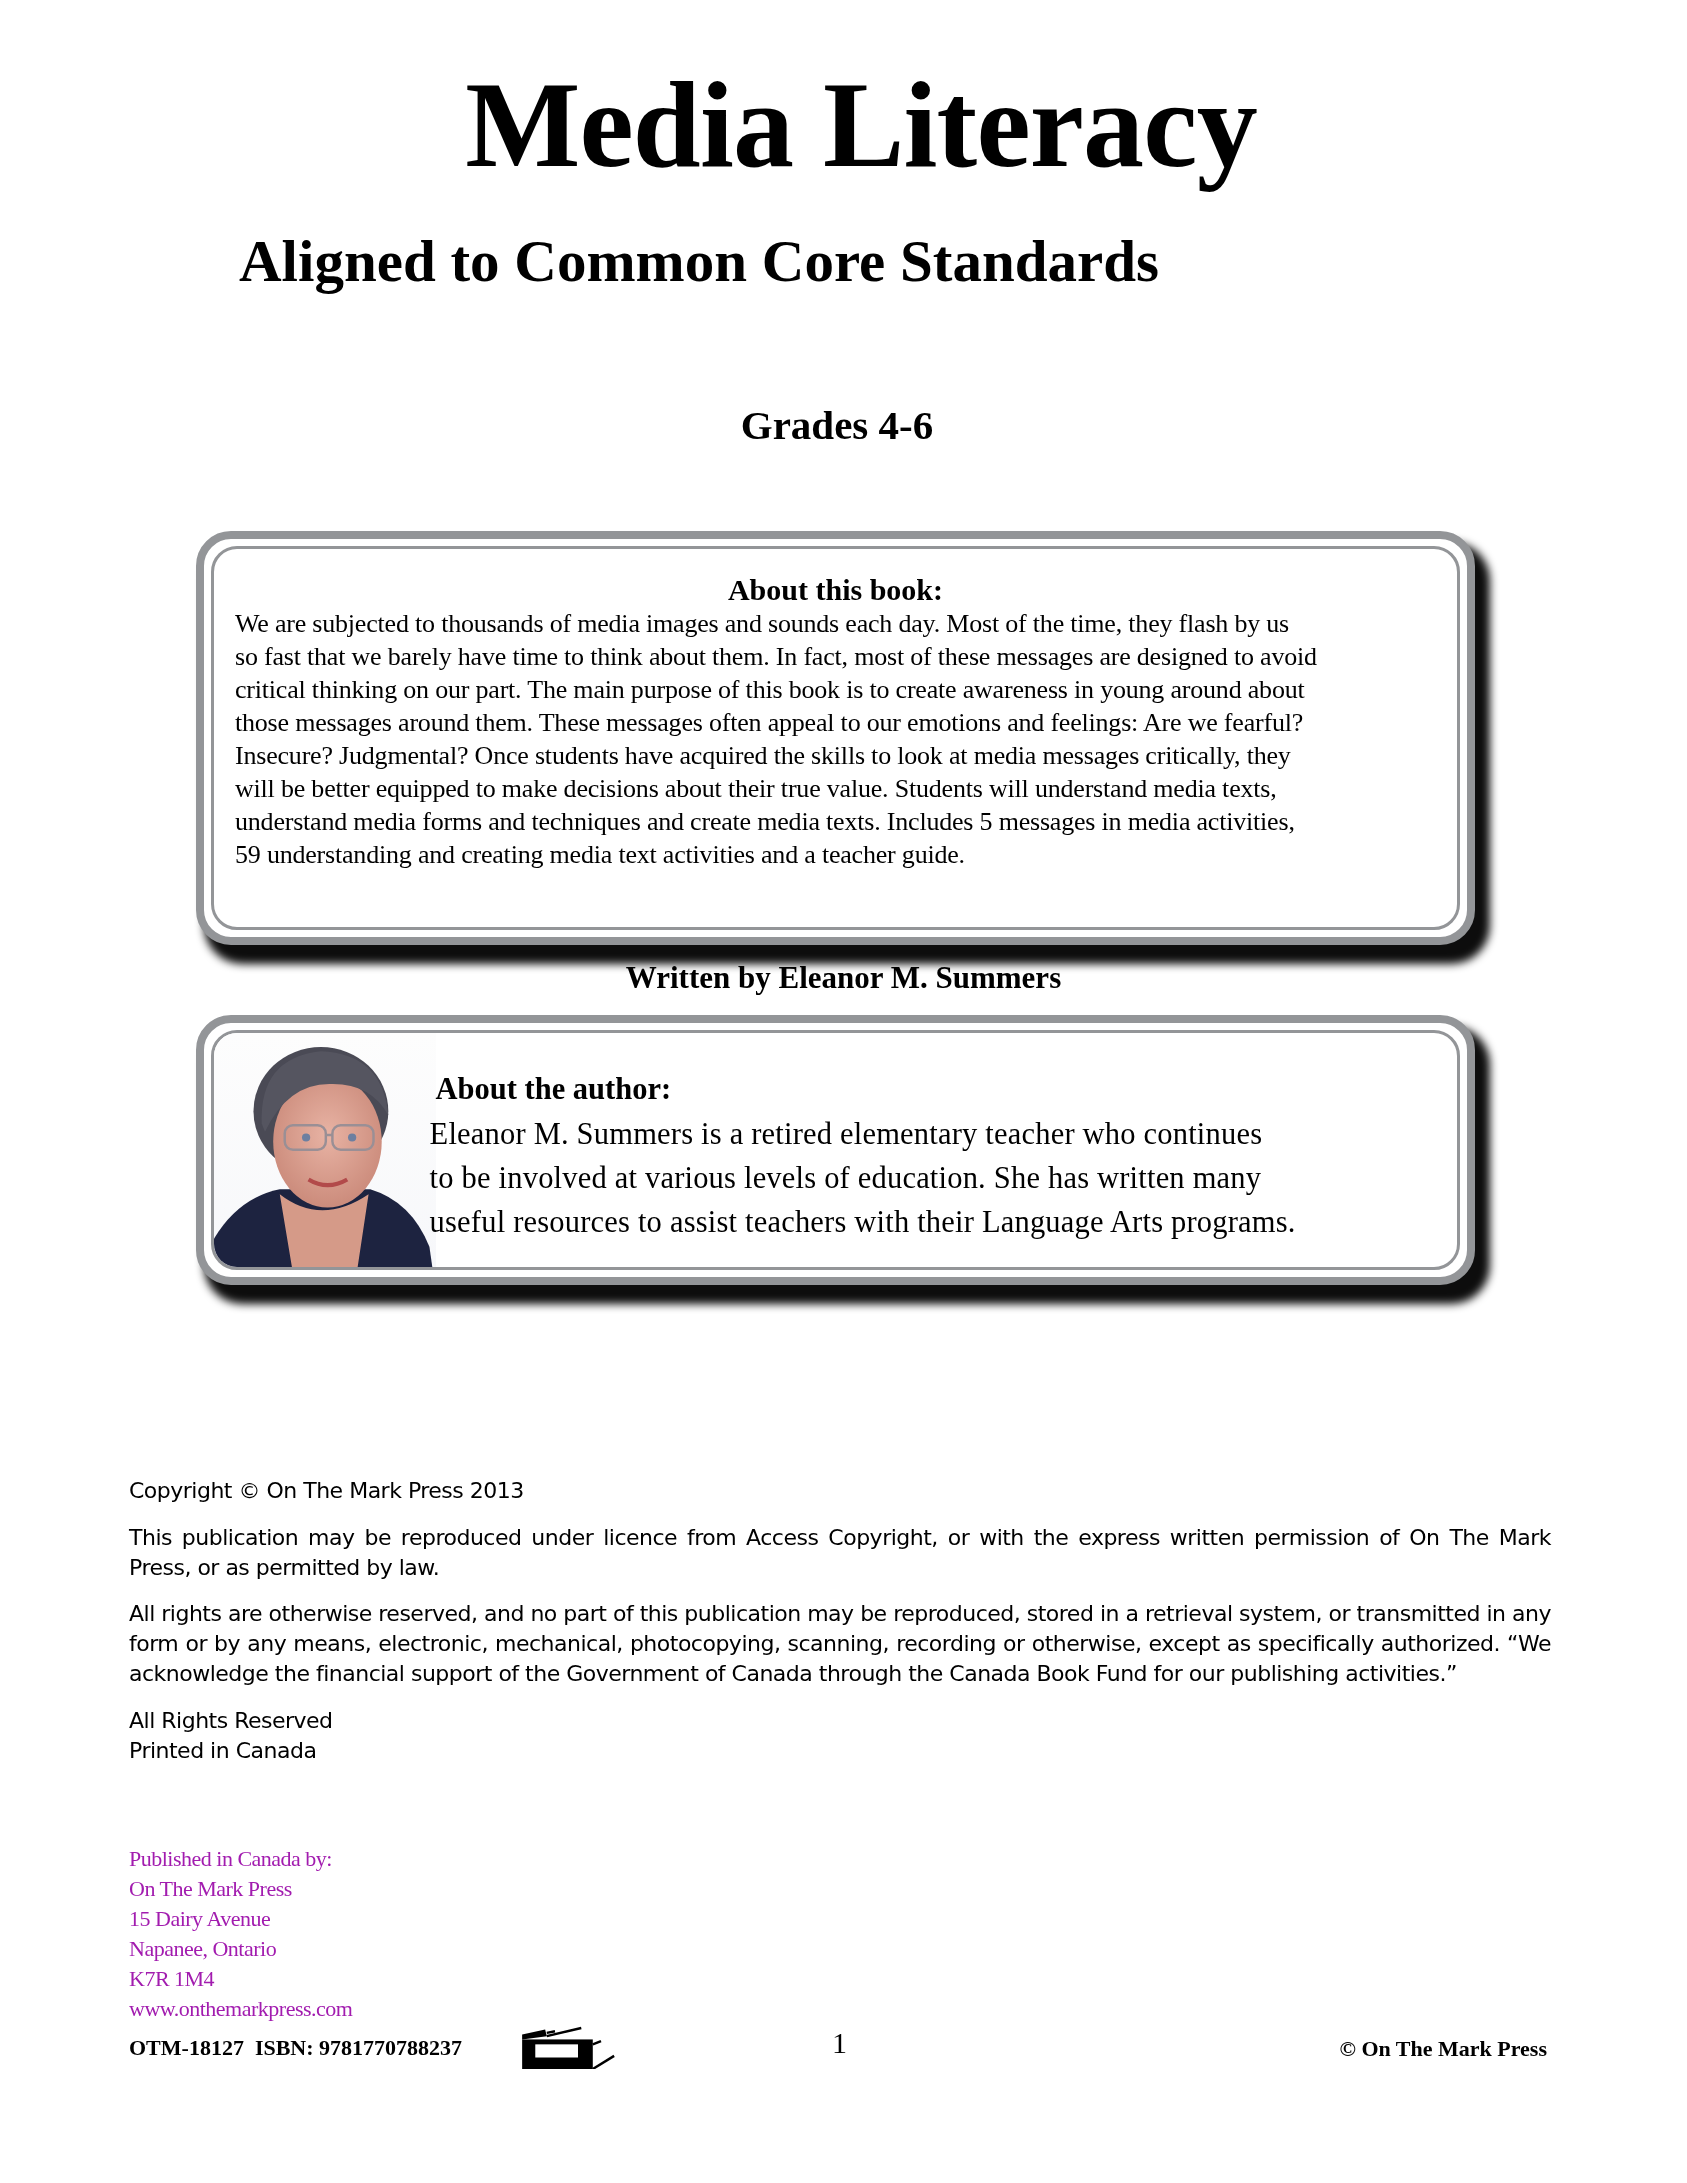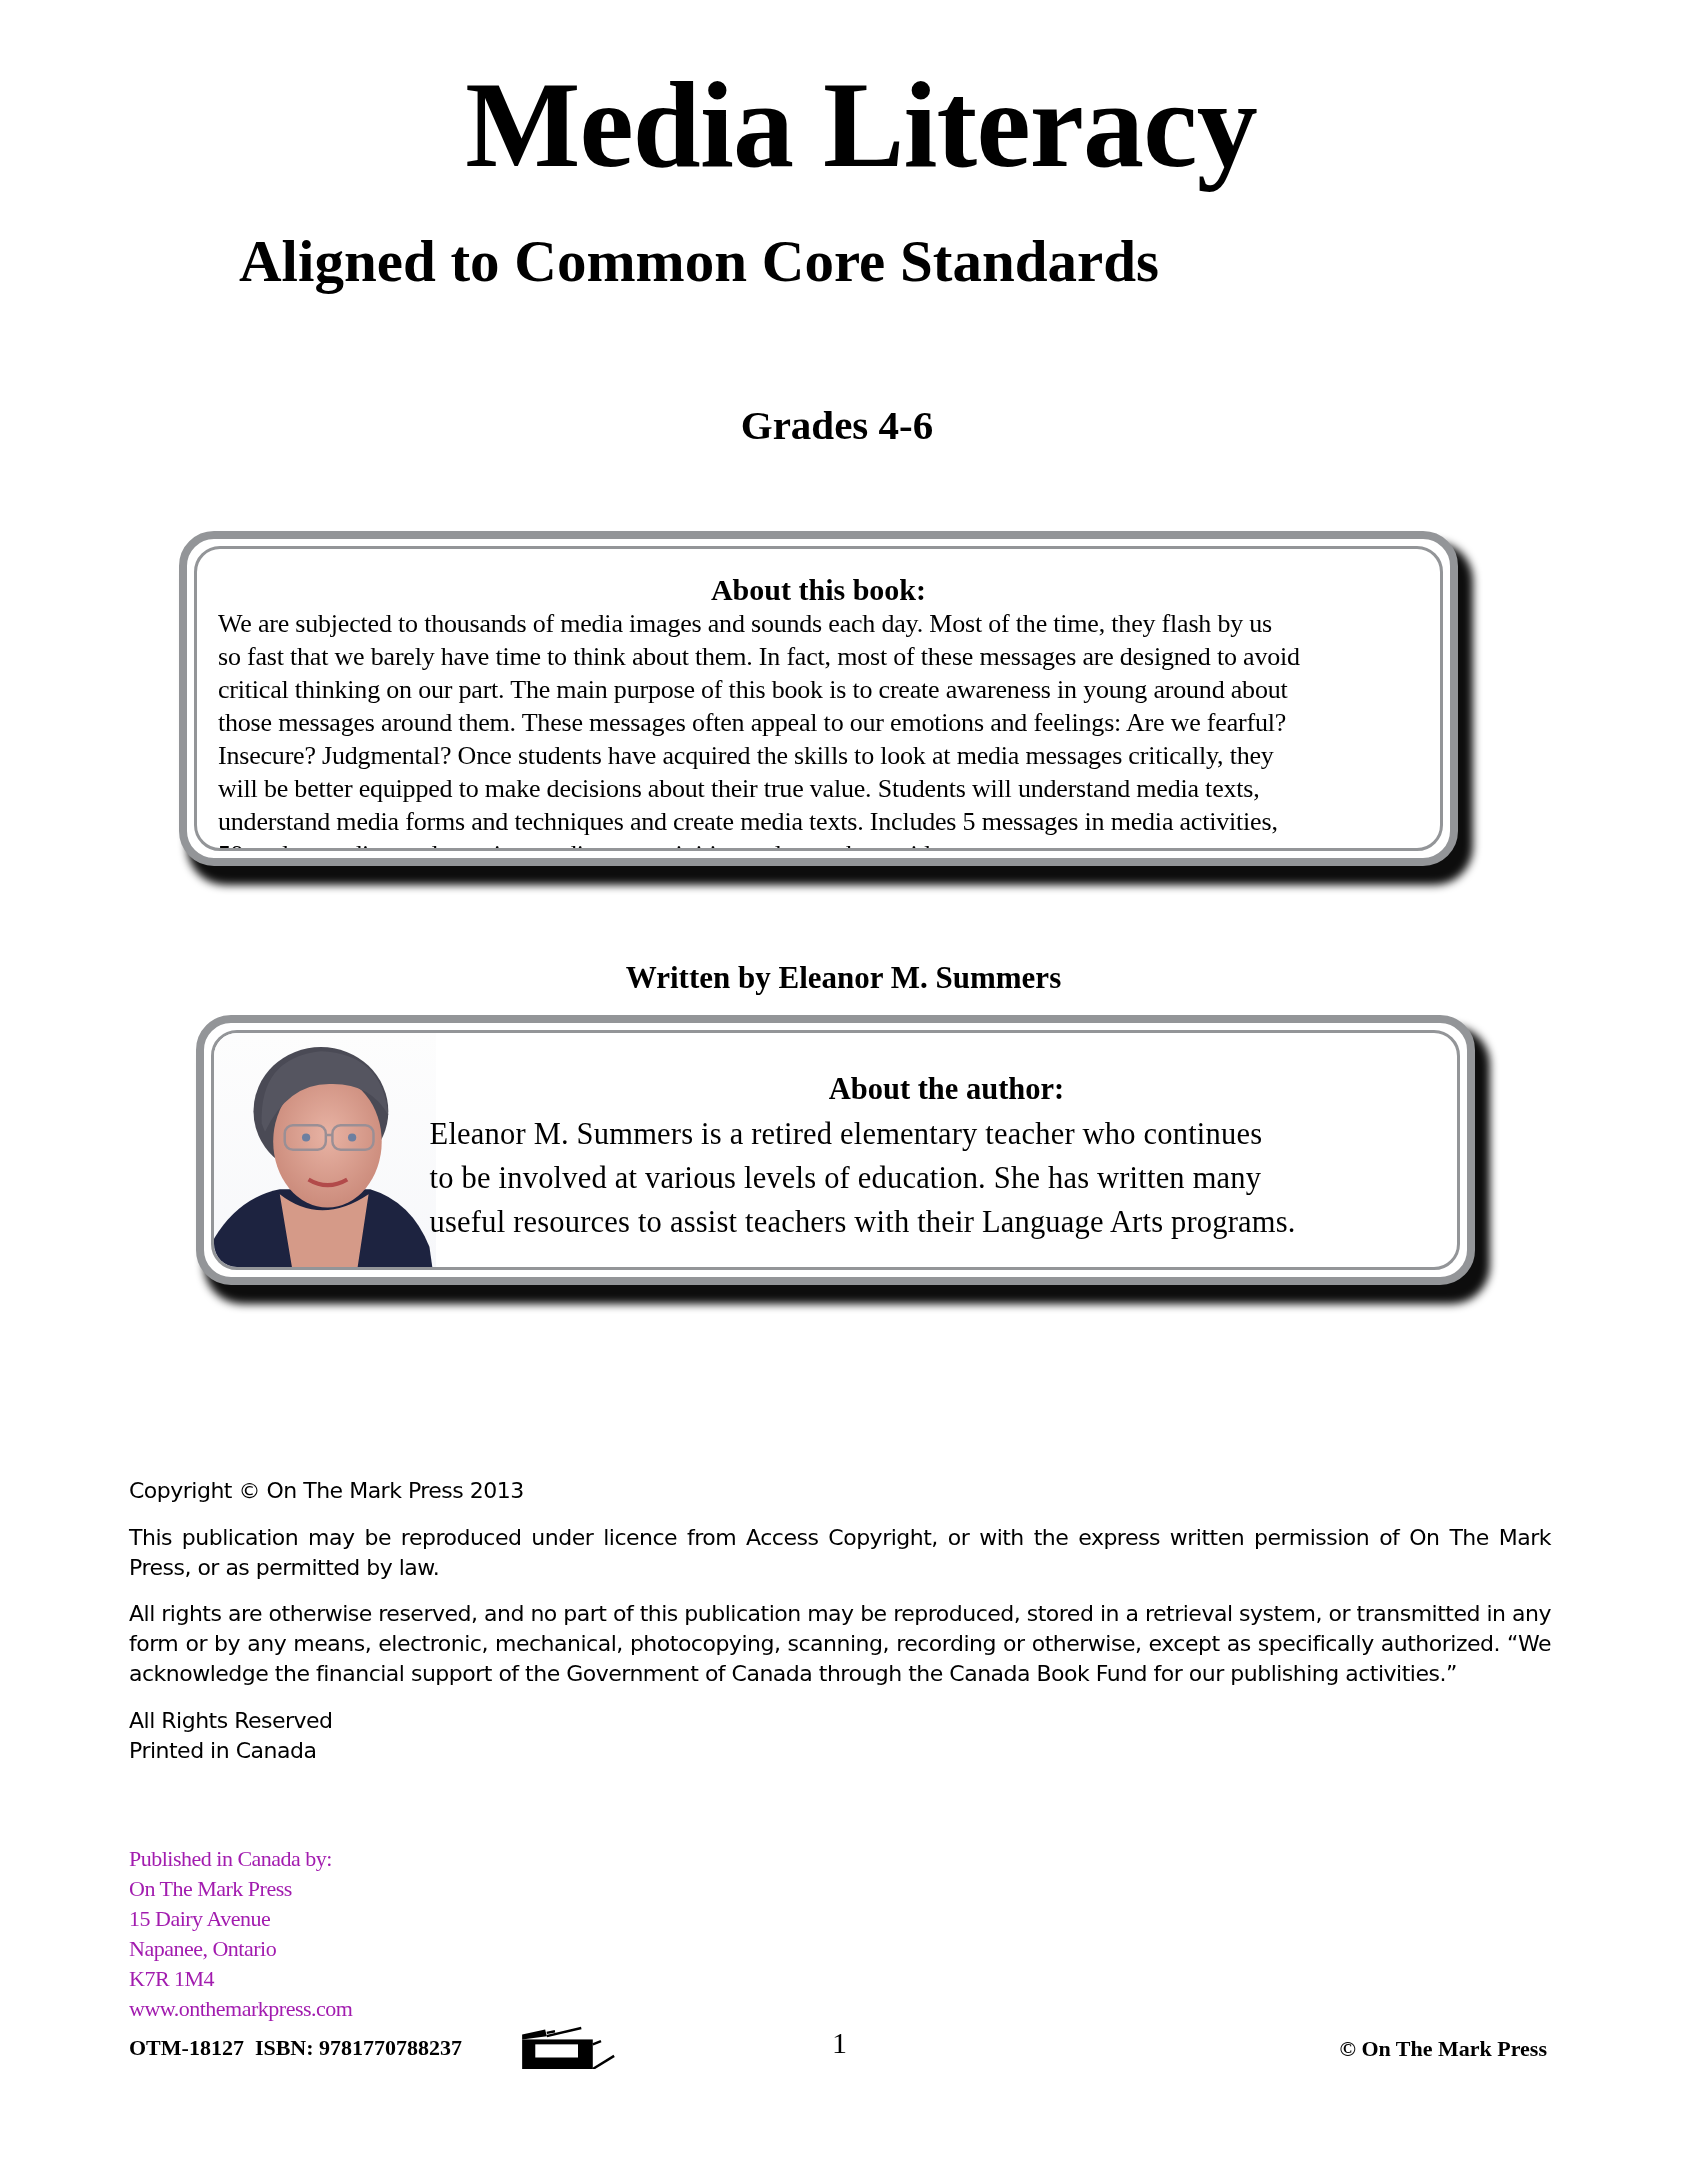--- a/index.html
+++ b/index.html
@@ -25,21 +25,21 @@
     position: absolute; border-radius: 35px;
     background: #fff;
     border: 8.2px solid #939598;
     box-shadow: 11.5px 15px 8.2px 3.3px rgba(0,0,0,0.95);
   }
   .box .inner {
     position: absolute; left: 6.6px; top: 6.6px; right: 6.6px; bottom: 6.6px;
     border: 3.3px solid #939598; border-radius: 26px; background: #fff;
     overflow: hidden;
   }
-  .box-book { left: 179px; top: 531px; width: 1279px; height: 335px; }
+  .box-book { left: 196px; top: 531px; width: 1279px; height: 414px; }
   .box-author { left: 196px; top: 1015px; width: 1279px; height: 270px; }
 
   .book-heading {
     position: absolute; left: 0; right: 0; top: 26px; text-align: center;
     font-weight: bold; font-size: 30px; line-height: 1;
   }
   .book-body {
     position: absolute; left: 21.4px; top: 58px; width: 1236px;
     font-size: 26px; line-height: 33px; letter-spacing: -0.2px;
   }
@@ -47,21 +47,21 @@
   .written-by {
     position: absolute; left: 0; top: 962px; width: 1687px; text-align: center;
     font-weight: bold; font-size: 31px; line-height: 1;
   }
 
   .author-photo {
     position: absolute; left: 0; top: 0; width: 222px; height: 260px;
     background: linear-gradient(180deg, #fdfdfd 0%, #f6f7fa 100%);
   }
   .author-heading {
-    position: absolute; left: 222px; right: 0; top: 41px; text-align: center;
+    position: absolute; left: 222px; right: 0; top: 41px; text-align: left;
     font-weight: bold; font-size: 30.5px; line-height: 1;
   }
   .author-body {
     position: absolute; left: 216px; top: 79px; width: 1030px;
     font-size: 30.5px; line-height: 44px; letter-spacing: 0.2px;
   }
 
   .legal {
     position: absolute; left: 129px; width: 1422px;
     font-family: "DejaVu Sans", sans-serif; font-size: 22px; line-height: 30px;

